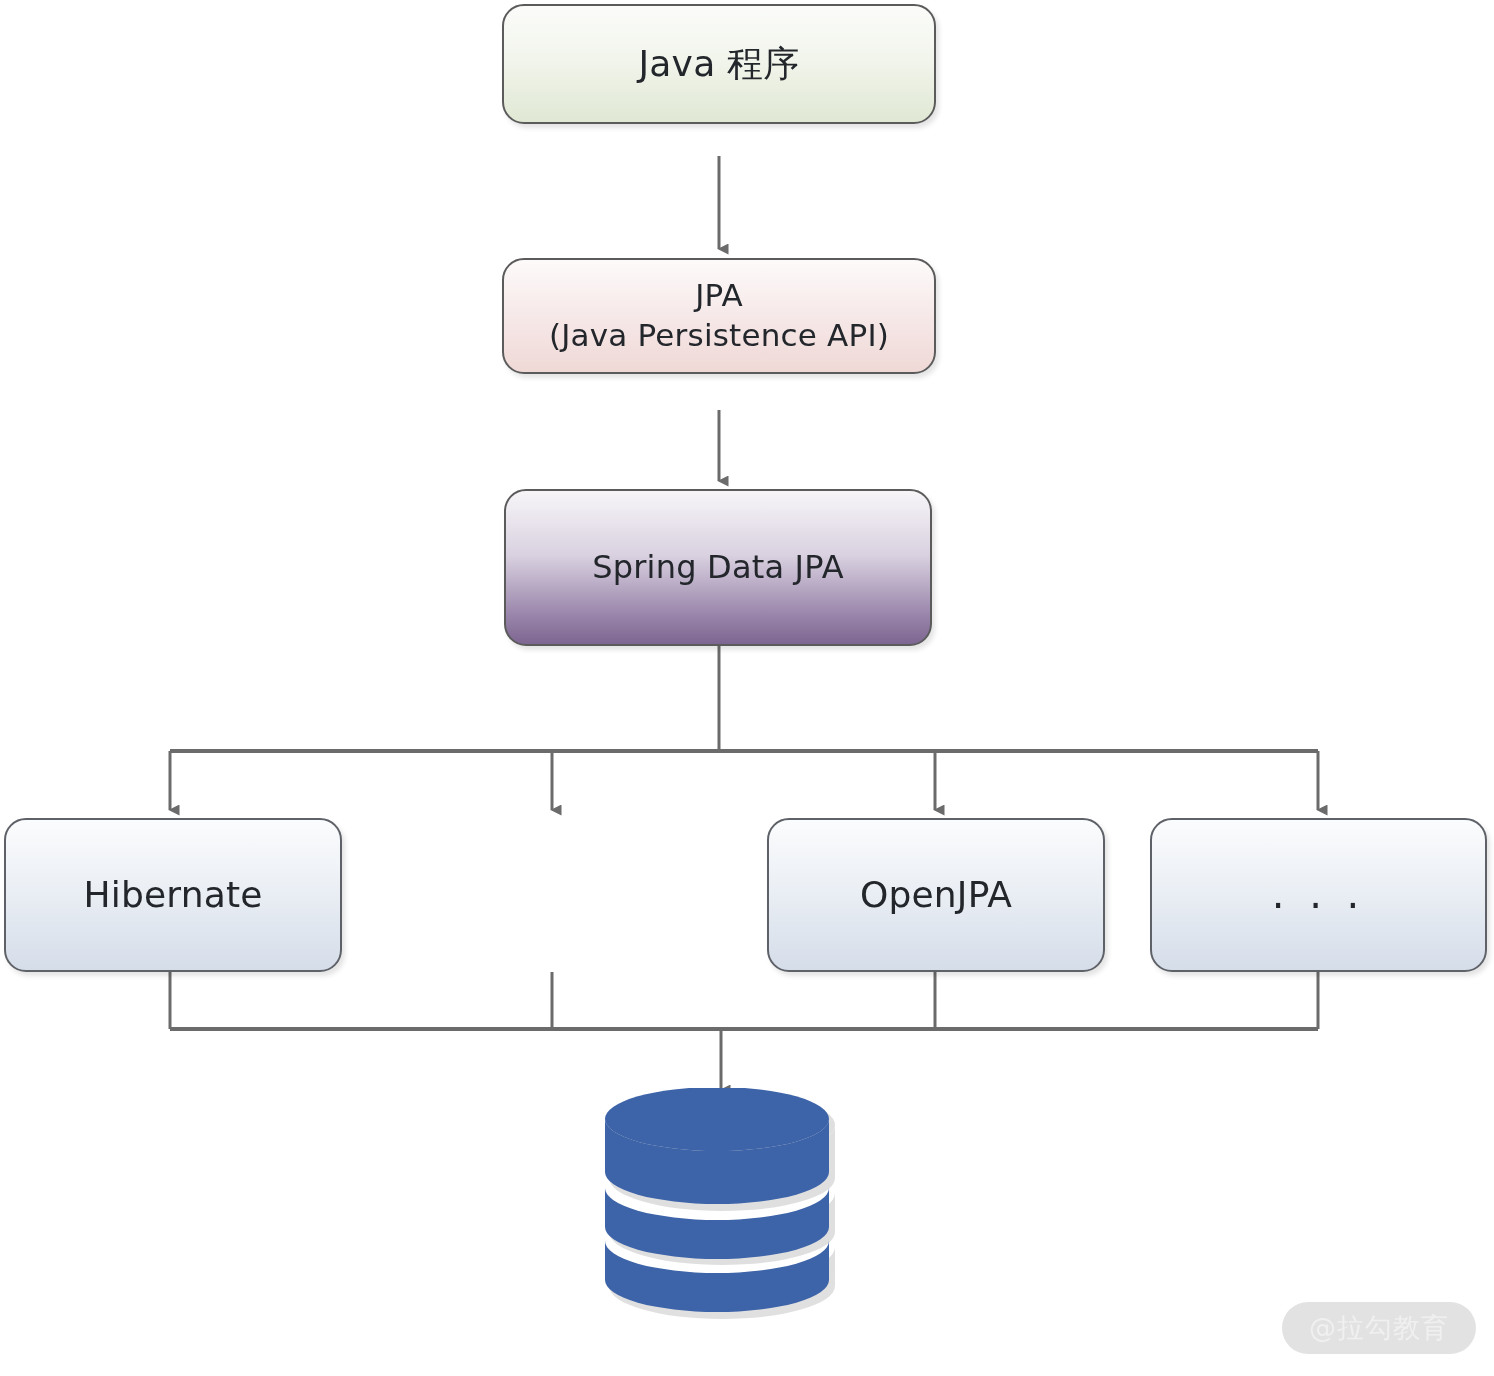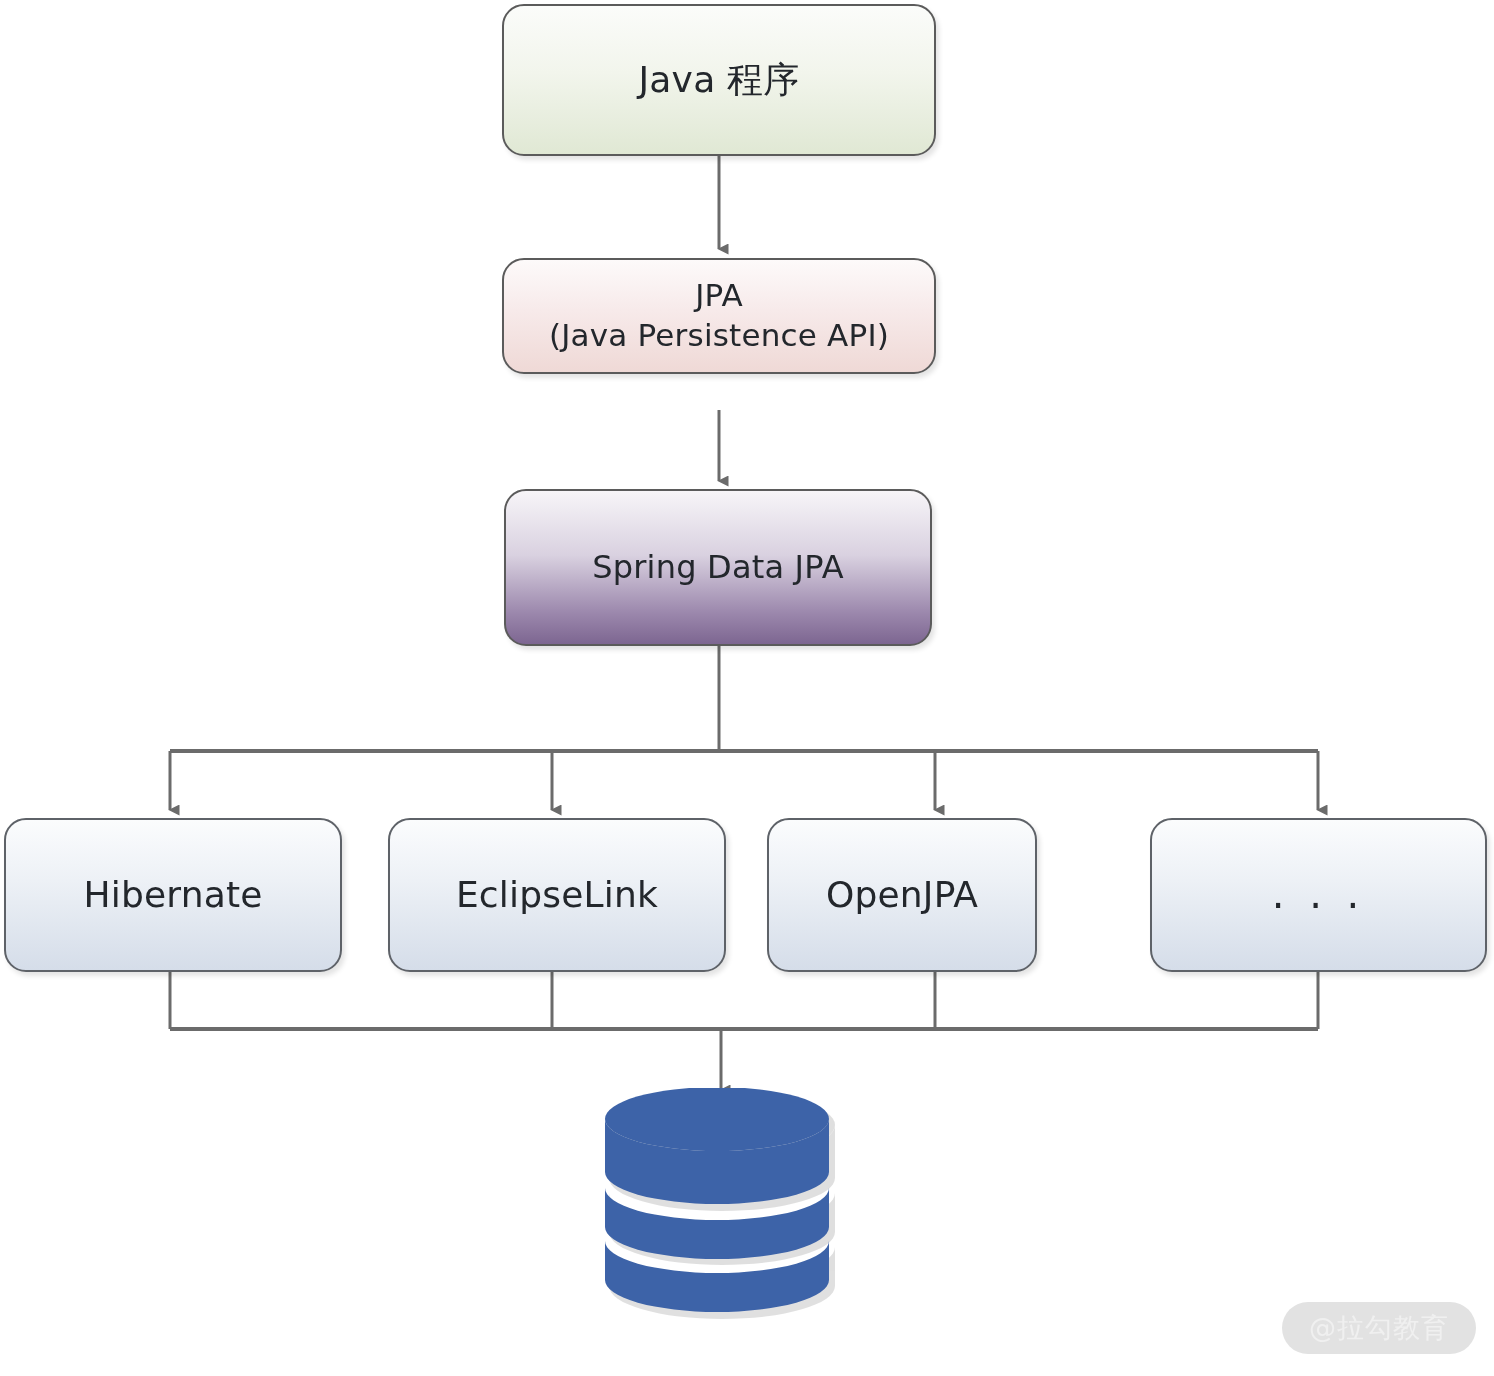--- a/index.html
+++ b/index.html
@@ -38,21 +38,21 @@
     z-index: 3;
   }
   .node-label {
     line-height: 1.28;
     white-space: pre-line;
     letter-spacing: 0.2px;
   }
 
   
   #node-java {
-    left: 502px; top: 4px; width: 434px; height: 152px;
+    left: 502px; top: 4px; width: 434px; height: 120px;
     background: linear-gradient(180deg, #fbfcfa 0%, #f2f5ec 45%, #e0e8d4 100%);
   }
   #node-java .node-label { font-size: 36px; }
 
   #node-jpa {
     left: 502px; top: 258px; width: 434px; height: 116px;
     background: linear-gradient(180deg, #fdfafa 0%, #f7eaea 45%, #efd9d6 100%);
   }
   #node-jpa .node-label { font-size: 31px; }
 
@@ -64,21 +64,21 @@
 
   .impl {
     top: 818px; height: 154px;
     background: linear-gradient(180deg, #fbfcfd 0%, #edf1f6 40%, #d5dde9 100%);
     border-color: #5e6268;
   }
   .impl .node-label { font-size: 36px; }
 
   #node-hibernate   { left: 4px;    width: 338px; }
   #node-eclipselink { left: 388px;  width: 338px; }
-  #node-openjpa     { left: 767px;  width: 270px; }
+  #node-openjpa     { left: 767px;  width: 338px; }
   #node-more        { left: 1150px; width: 337px; }
   #node-more .node-label { font-size: 40px; letter-spacing: 6px; }
 
   
   #db-cylinder {
     position: absolute;
     left: 602px;
     top: 1088px;
     width: 238px;
     height: 232px;
@@ -152,23 +152,20 @@
   </div>
 
   <div class="node" id="node-springdatajpa">
     <span class="node-label">Spring Data JPA</span>
   </div>
 
   <div class="node impl" id="node-hibernate">
     <span class="node-label">Hibernate</span>
   </div>
 
-  <div class="node impl" id="node-eclipselink">
-    <span class="node-label">EclipseLink</span>
-  </div>
 
   <div class="node impl" id="node-openjpa">
     <span class="node-label">OpenJPA</span>
   </div>
 
   <div class="node impl" id="node-more">
     <span class="node-label">. . .</span>
   </div>
 
   <svg id="db-cylinder" viewBox="0 0 238 232" xmlns="http://www.w3.org/2000/svg">

